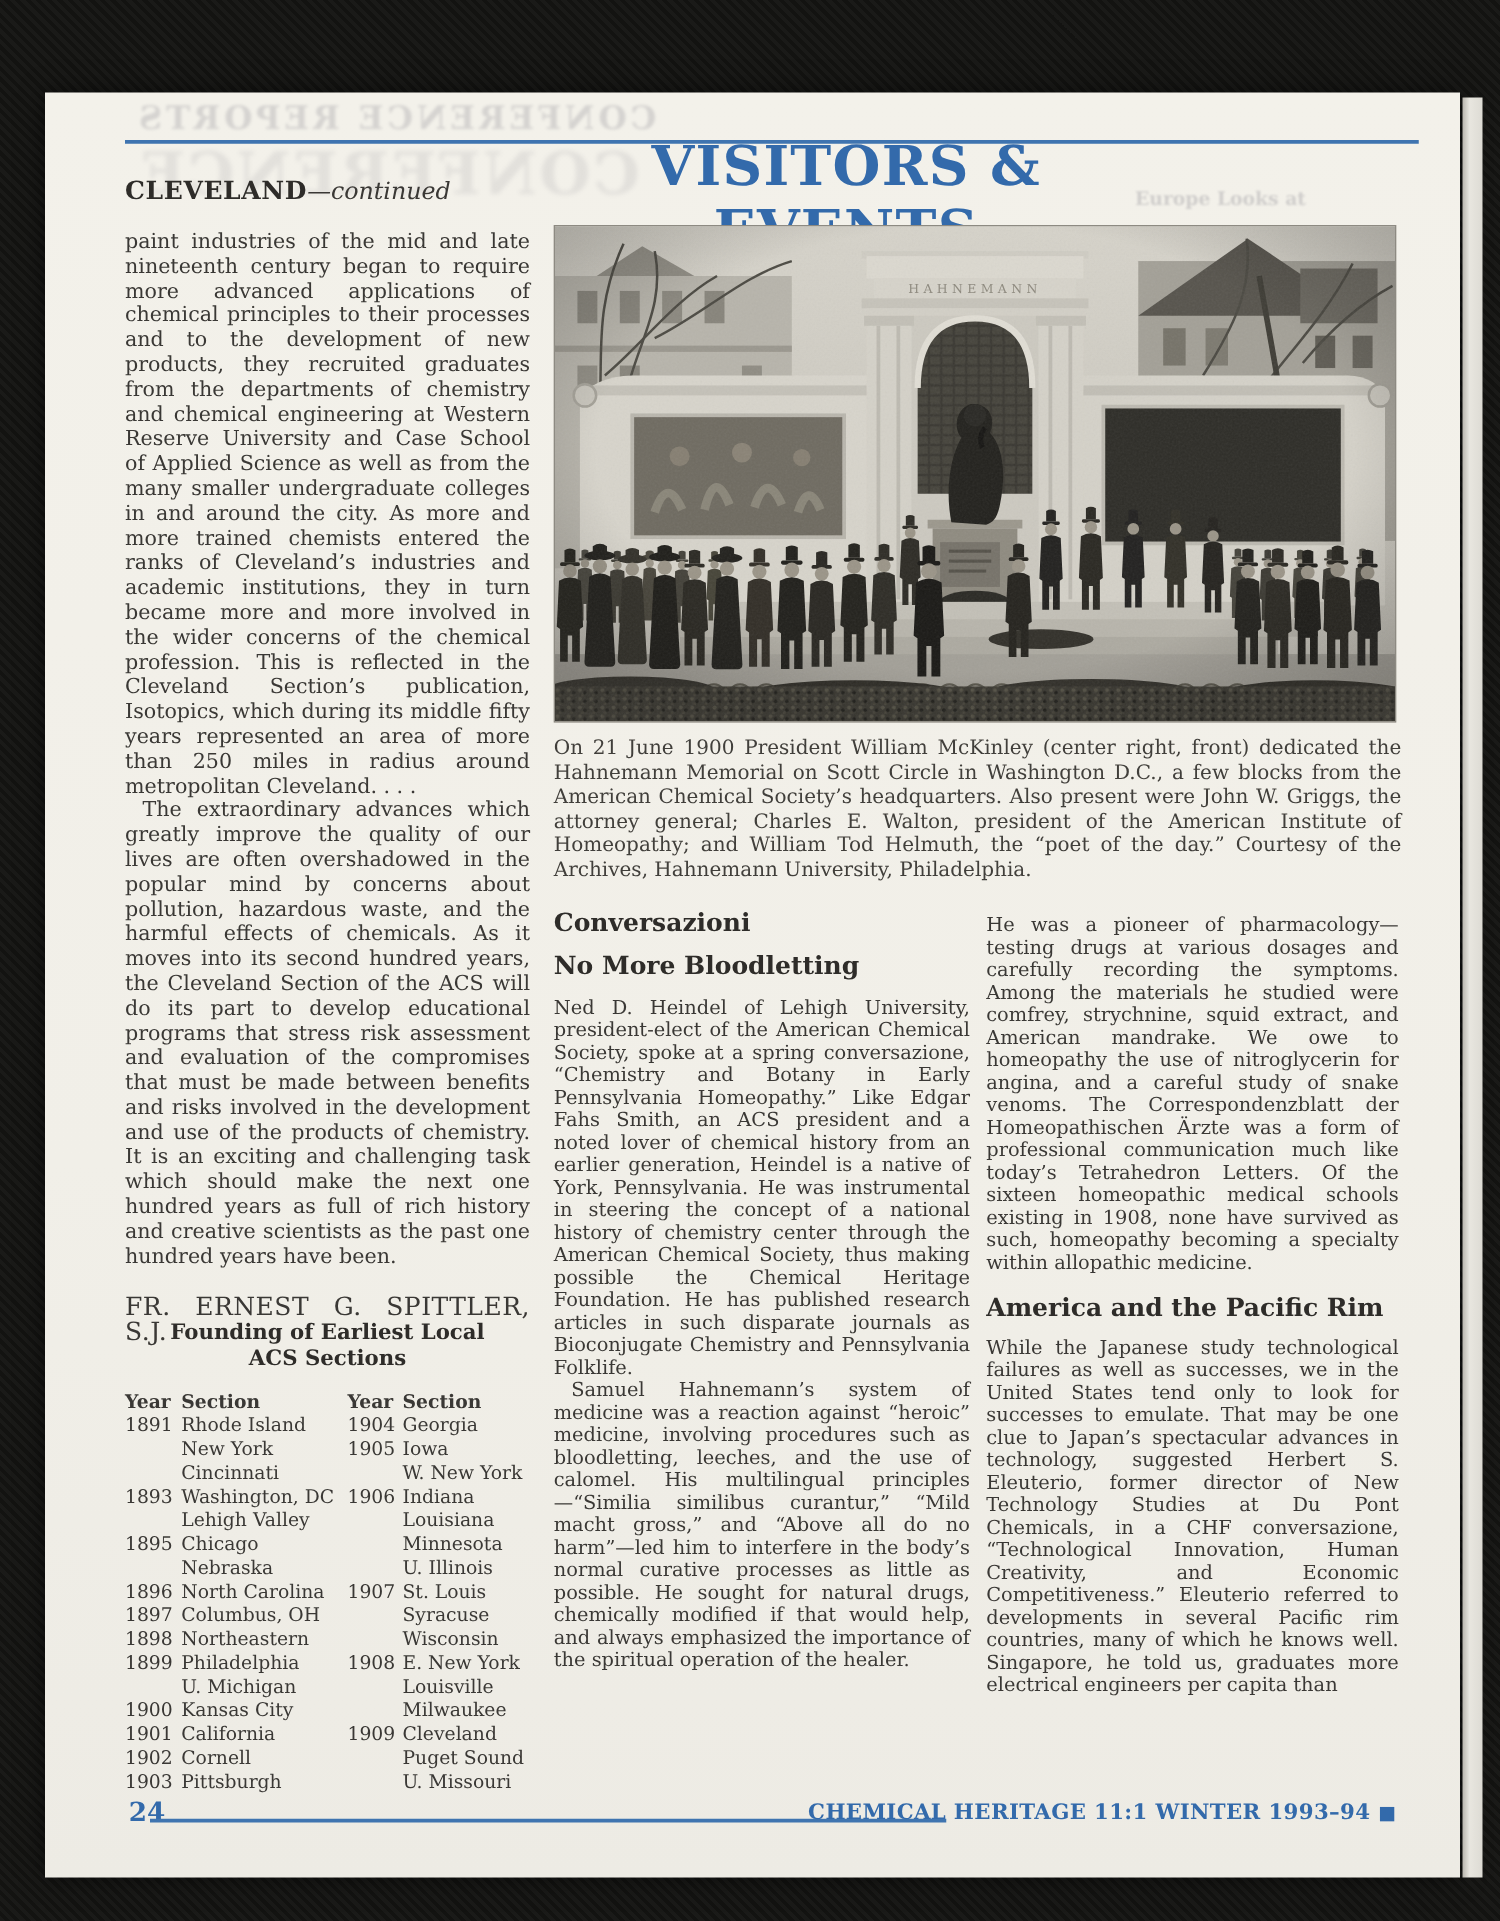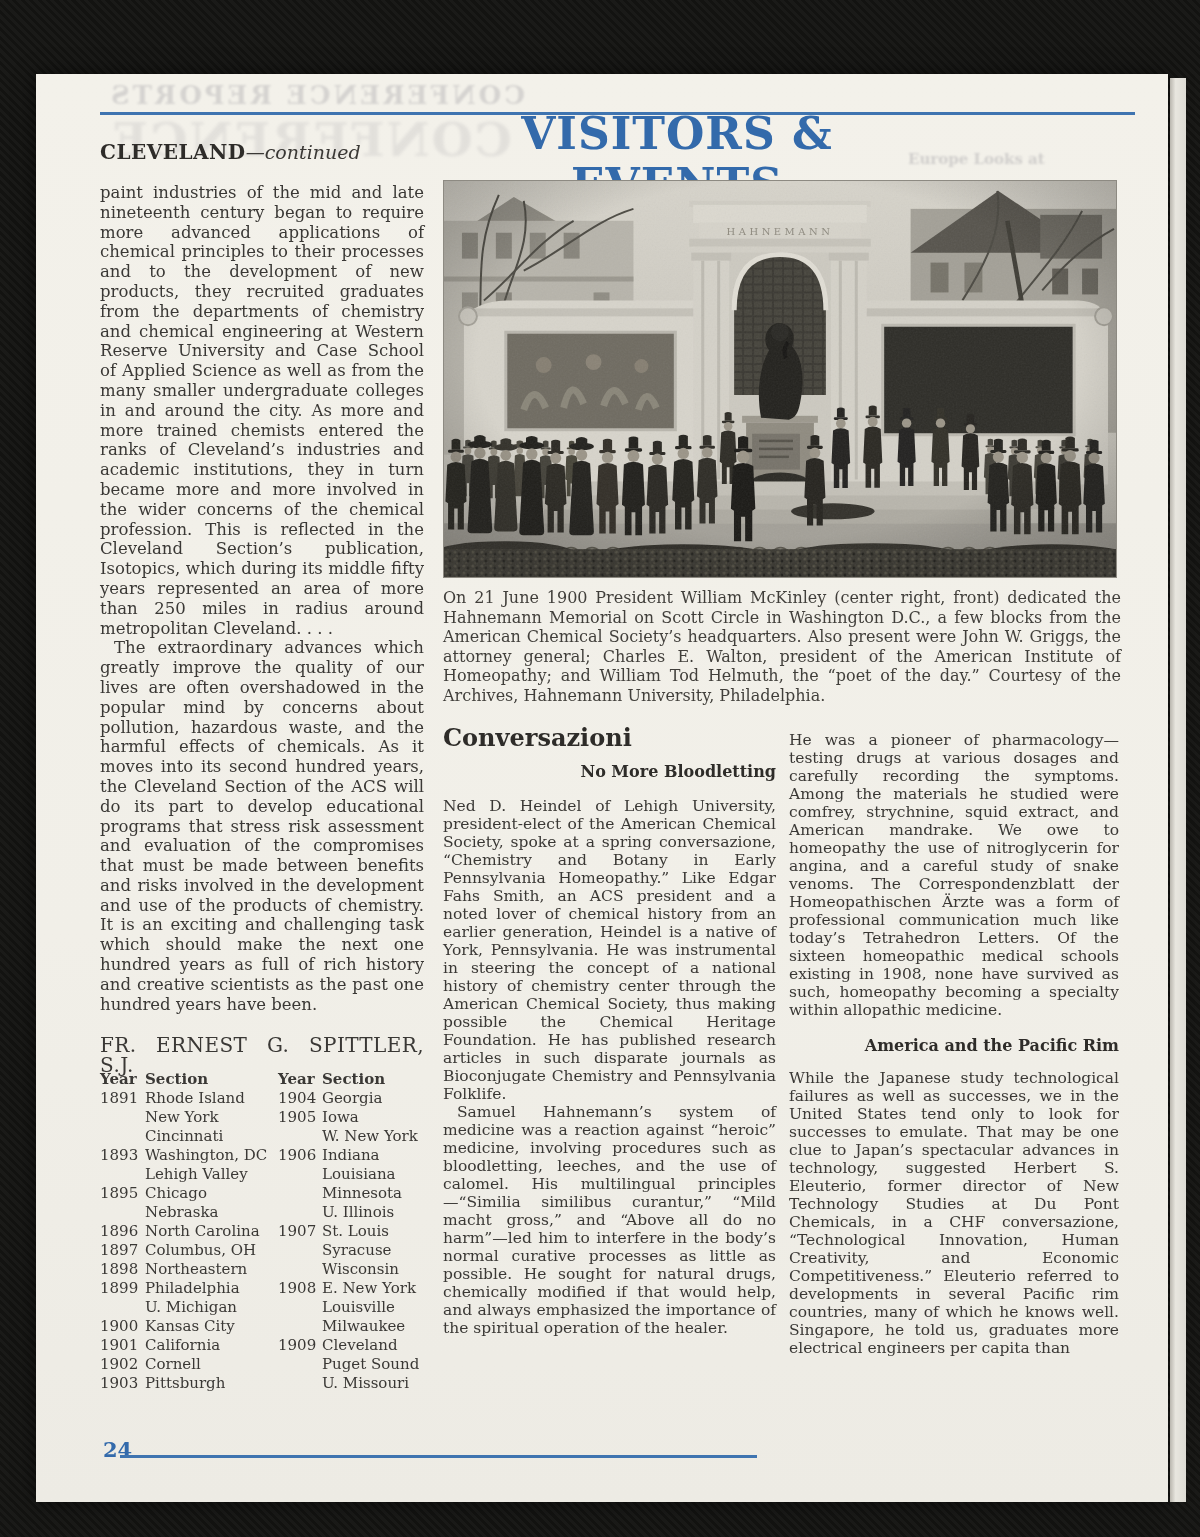--- a/index.html
+++ b/index.html
@@ -27,22 +27,22 @@
     border:1px solid #8d8a82;box-sizing:border-box;background:#c7c4bc;}
   .photo svg{display:block;width:100%;height:100%;}
   .caption{position:absolute;left:407px;top:514px;width:678px;margin:0;
     font-size:16px;line-height:19.6px;text-align:justify;color:#413f3b;}
   .col p{margin:0;text-align:justify;}
   .left-col{position:absolute;left:64px;top:109px;width:324px;font-size:16.5px;line-height:19.8px;}
   .left-col .indent{text-indent:14px;}
   .byline{margin-top:22px !important;text-align:left;font-size:20px;letter-spacing:.4px;}
   .mid-col{position:absolute;left:407px;top:655px;width:333px;font-size:15.5px;line-height:18px;}
   .right-col{position:absolute;left:753px;top:657px;width:330px;font-size:15.5px;line-height:18px;}
-  .col h3{margin:0 0 16px 0;font-size:24px;color:#2e2c29;}
-  .col h4{margin:0 0 16px 0;font-size:16px;color:#2e2c29;text-align:right;}
+  .col h3{margin:0 0 16px 0;font-size:20px;color:#2e2c29;}
+  .col h4{margin:0 0 16px 0;font-size:20px;color:#2e2c29;}
   .right-col h4{margin:18px 0 14px 0;}
   .indent{text-indent:14px;}
   .b{font-weight:normal;} .i{}
   .acs{position:absolute;left:64px;top:982px;width:324px;}
   .acs-title{text-align:center;font-weight:bold;font-size:17px;line-height:21px;color:#2e2c29;}
   .acs-grid{margin-top:14px;display:grid;grid-template-columns:45px 133px 44px 102px;
     font-size:15px;line-height:19px;}
   .acs-cell{white-space:nowrap;}
   .acs-cell.hd{font-weight:bold;}
   .footer-num{position:absolute;left:38px;top:1363px;font-size:21px;font-weight:bold;color:#336aab;margin-left:29px;}
@@ -261,20 +261,24 @@
 
     <p class="caption">On 21 June 1900 President William McKinley (center right, front) dedicated the Hahnemann Memorial on Scott Circle in Washington D.C., a few blocks from the American Chemical Society’s headquarters. Also present were John W. Griggs, the attorney general; Charles E. Walton, president of the American Institute of Homeopathy; and William Tod Helmuth, the “poet of the day.” Courtesy of the Archives, Hahnemann University, Philadelphia.</p>
 
     <div class="col left-col">
       <p><span>paint industries of the mid and late nineteenth century began to require more advanced applications of chemical principles to their processes and to the development of new products, they recruited graduates from the departments of chemistry and chemical engineering at Western Reserve University and Case School of Applied Science as well as from the many smaller undergraduate colleges in and around the city. As more and more trained chemists entered the ranks of Cleveland’s industries and academic institutions, they in turn became more and more involved in the wider concerns of the chemical profession. This is reflected in the Cleveland Section’s publication, </span><span class="i">Isotopics</span><span>, which during its middle fifty years represented an area of more than 250 miles in radius around metropolitan Cleveland. . . .</span></p>
       <p class="indent">The extraordinary advances which greatly improve the quality of our lives are often overshadowed in the popular mind by concerns about pollution, hazardous waste, and the harmful effects of chemicals. As it moves into its second hundred years, the Cleveland Section of the ACS will do its part to develop educational programs that stress risk assessment and evaluation of the compromises that must be made between benefits and risks involved in the development and use of the products of chemistry. It is an exciting and challenging task which should make the next one hundred years as full of rich history and creative scientists as the past one hundred years have been.</p>
       <p class="byline">FR. ERNEST G. SPITTLER, S.J.</p>
     </div>
 
     <div class="acs">
+      <div class="acs-title">
+        <div>Founding of Earliest Local</div>
+        <div>ACS Sections</div>
+      </div>
       <div class="acs-grid">
           <div class="acs-cell hd">Year</div>
           <div class="acs-cell hd">Section</div>
           <div class="acs-cell hd">Year</div>
           <div class="acs-cell hd">Section</div>
           <div class="acs-cell yr">1891</div>
           <div class="acs-cell sec">Rhode Island</div>
           <div class="acs-cell yr">1904</div>
           <div class="acs-cell sec">Georgia</div>
           <div class="acs-cell yr"></div>
@@ -348,16 +352,20 @@
     </div>
 
     <div class="col right-col">
       <p><span>He was a pioneer of pharmacology—testing drugs at various dosages and carefully recording the symptoms. Among the materials he studied were comfrey, strychnine, squid extract, and American mandrake. We owe to homeopathy the use of nitroglycerin for angina, and a careful study of snake venoms. The </span><span class="i">Correspondenzblatt der Homeopathischen Ärzte</span><span> was a form of professional communication much like today’s </span><span class="i">Tetrahedron Letters</span><span>. Of the sixteen homeopathic medical schools existing in 1908, none have survived as such, homeopathy becoming a specialty within allopathic medicine.</span></p>
       <h4>America and the Pacific Rim</h4>
       <p><span>While the Japanese study technological failures as well as successes, we in the United States tend only to look for successes to emulate. That may be one clue to Japan’s spectacular advances in technology, suggested </span><span class="b">Herbert S. Eleuterio,</span><span> former director of New Technology Studies at Du Pont Chemicals, in a CHF conversazione, “Technological Innovation, Human Creativity, and Economic Competitiveness.” Eleuterio referred to developments in several Pacific rim countries, many of which he knows well. Singapore, he told us, graduates more electrical engineers per capita than</span></p>
     </div>
 
     <div class="footer-num">24</div>
     <div class="rule footer-rule"></div>
+    <div class="footer-journal">
+      <span>CHEMICAL HERITAGE 11:1 WINTER 1993–94</span>
+      <span class="sq">■</span>
+    </div>
 
   </div>
   <div class="page-edge"></div>
 </div>
 
 </body></html>

